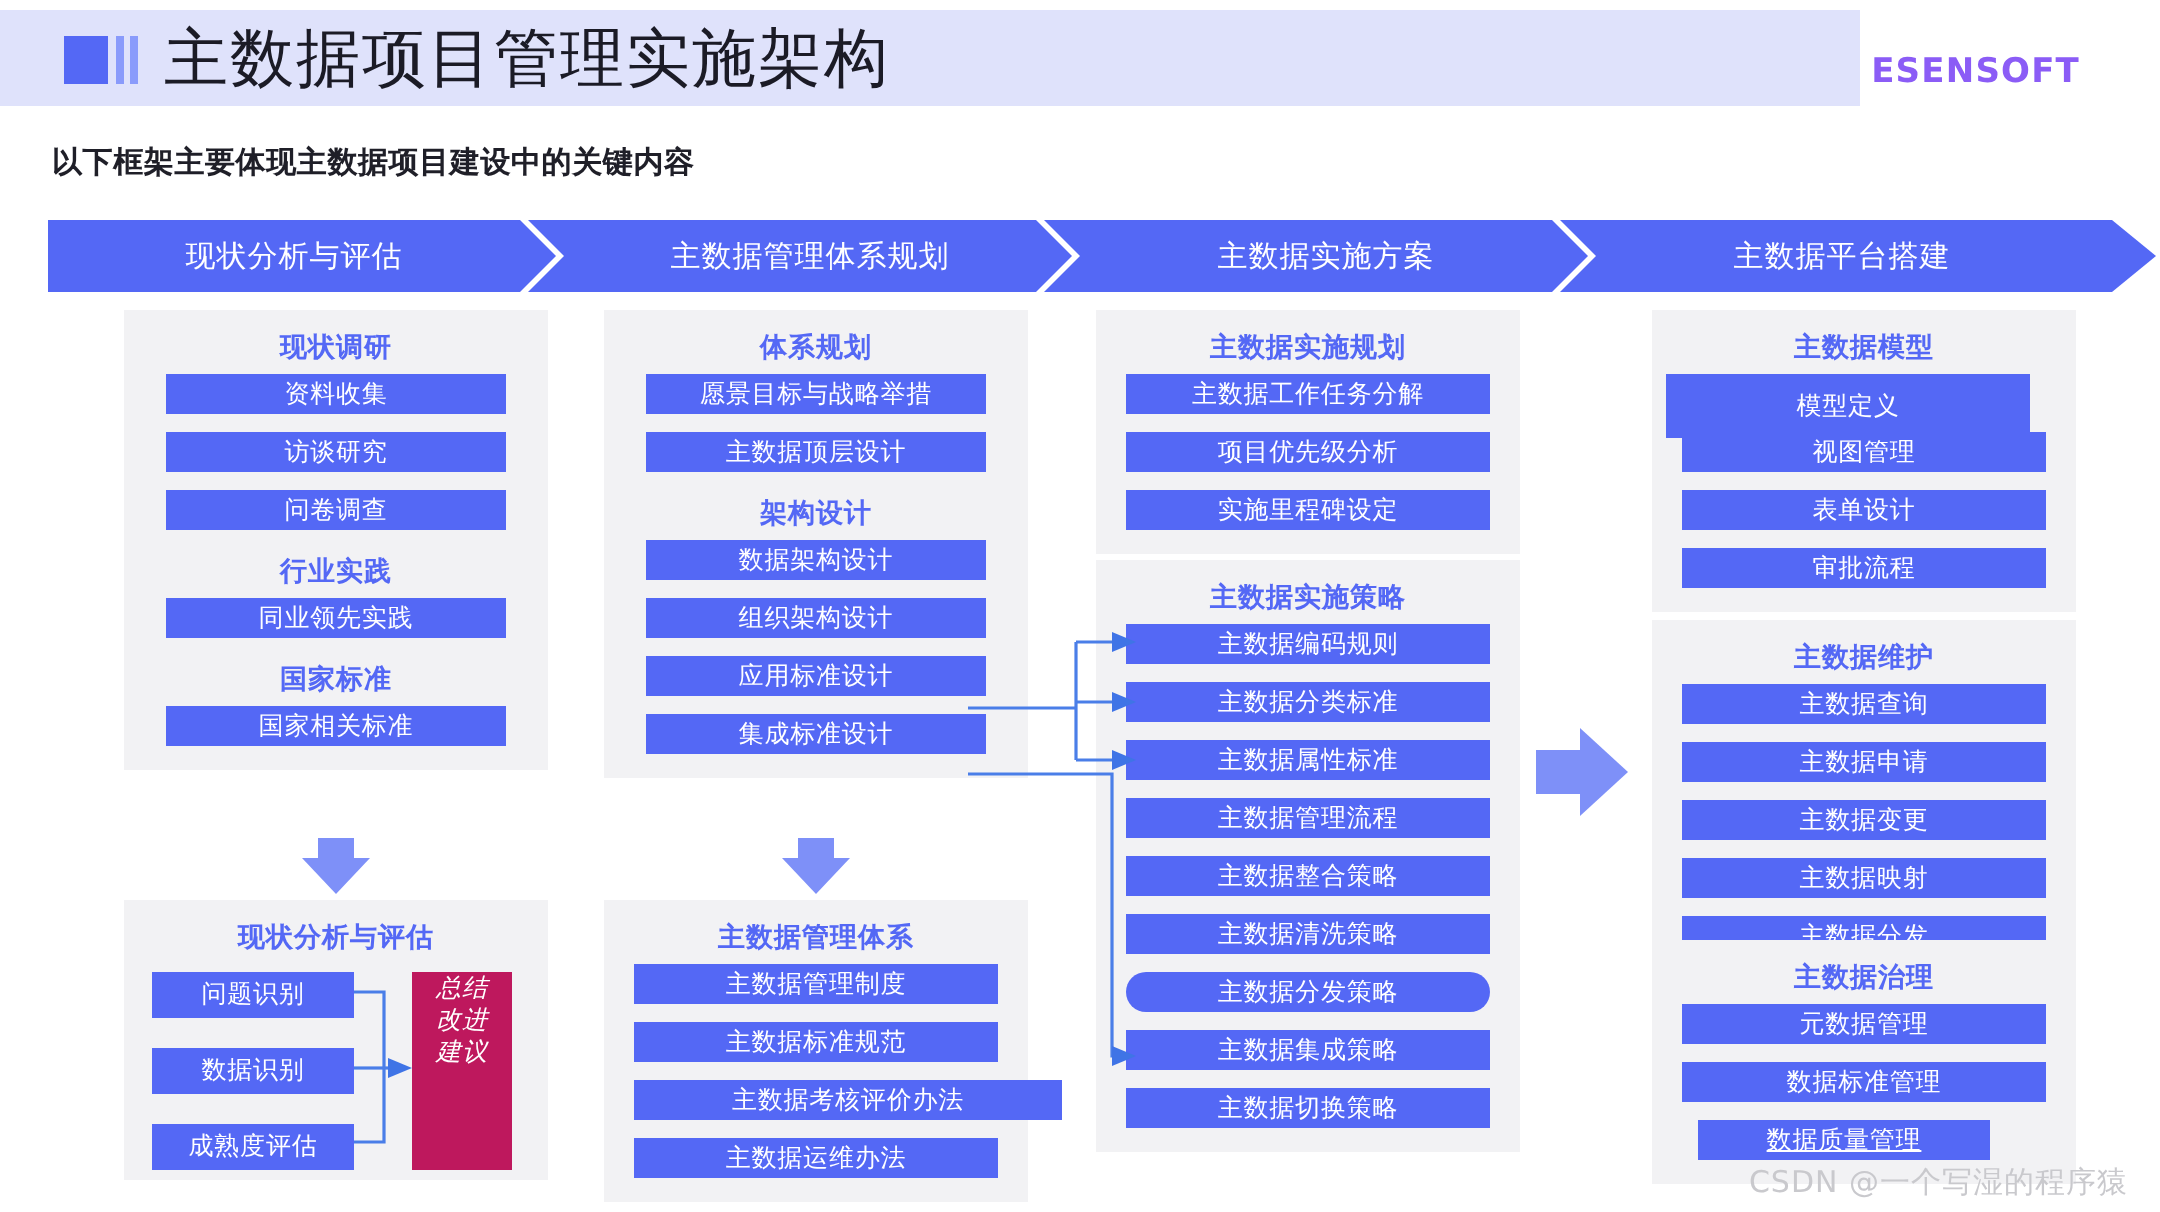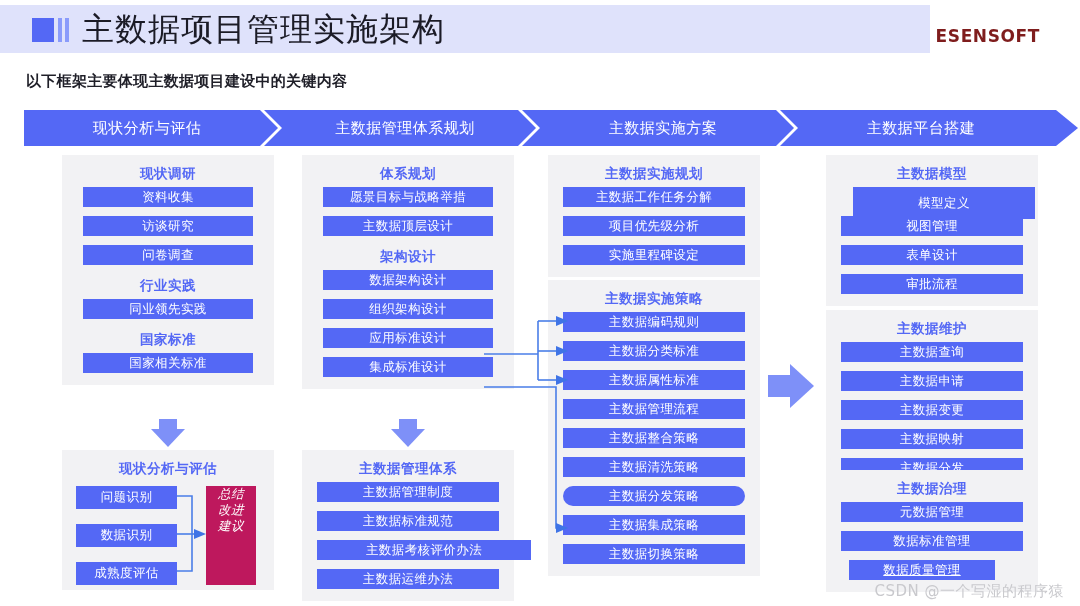--- a/index.html
+++ b/index.html
@@ -21,21 +21,21 @@
   .logo-mark .sq{position:absolute;left:0;top:0;width:22px;height:24px;background:#5468f5;}
   .logo-mark .b1{position:absolute;left:26px;top:0;width:4px;height:24px;background:#8a9bfb;}
   .logo-mark .b2{position:absolute;left:33px;top:0;width:4px;height:24px;background:#8a9bfb;}
   .page-title{
     position:absolute;left:82px;top:13px;
     font-size:32px;font-weight:500;color:#1b1b26;letter-spacing:1px;
     line-height:32px;
   }
   .brand{
     position:absolute;right:40px;top:26px;
-    font-size:17px;font-weight:bold;color:#7f1d1d;letter-spacing:.6px;
+    font-size:17px;font-weight:bold;color:#8b5cf6;letter-spacing:.6px;
   }
   .subtitle{
     position:absolute;left:26px;top:72px;
     font-size:15px;font-weight:bold;color:#1f1f28;letter-spacing:.3px;
   }
 
   
   .phases{position:absolute;left:24px;top:110px;width:1032px;height:36px;}
   .phase{
     position:absolute;top:0;height:36px;
@@ -193,21 +193,21 @@
       <div class="btn" style="position: absolute; left: 15px; top: 206px; width: 182px; height: 20px; border-radius: 10px;">主数据分发策略</div>
       <div class="btn" style="position: absolute; left: 15px; top: 235px; width: 182px; height: 20px;">主数据集成策略</div>
       <div class="btn" style="position: absolute; left: 15px; top: 264px; width: 182px; height: 20px;">主数据切换策略</div>
     </div>
     <div class="right-arrow" style="left: 768px; top: 364px;">
       <div class="shaft"></div>
       <div class="head"></div>
     </div>
     <div class="panel" style="left: 826px; top: 155px; width: 212px; height: 151px;">
       <div class="grp-title" style="position: absolute; left: 0px; width: 212px; top: 10px; height: 16px;">主数据模型</div>
-      <div class="btn" style="position: absolute; left: 27px; top: 32px; width: 182px; height: 32px; text-align: right;">模型定义</div>
+      <div class="btn" style="position: absolute; left: 7px; top: 32px; width: 182px; height: 32px; text-align: right;">模型定义</div>
       <div class="btn" style="position: absolute; left: 15px; top: 61px; width: 182px; height: 20px;">视图管理</div>
       <div class="btn" style="position: absolute; left: 15px; top: 90px; width: 182px; height: 20px;">表单设计</div>
       <div class="btn" style="position: absolute; left: 15px; top: 119px; width: 182px; height: 20px;">审批流程</div>
     </div>
     <div class="panel" style="left: 826px; top: 310px; width: 212px; height: 180px;">
       <div class="grp-title" style="position: absolute; left: 0px; width: 212px; top: 10px; height: 16px;">主数据维护</div>
       <div class="btn" style="position: absolute; left: 15px; top: 32px; width: 182px; height: 20px;">主数据查询</div>
       <div class="btn" style="position: absolute; left: 15px; top: 61px; width: 182px; height: 20px;">主数据申请</div>
       <div class="btn" style="position: absolute; left: 15px; top: 90px; width: 182px; height: 20px;">主数据变更</div>
       <div class="btn" style="position: absolute; left: 15px; top: 119px; width: 182px; height: 20px;">主数据映射</div>

